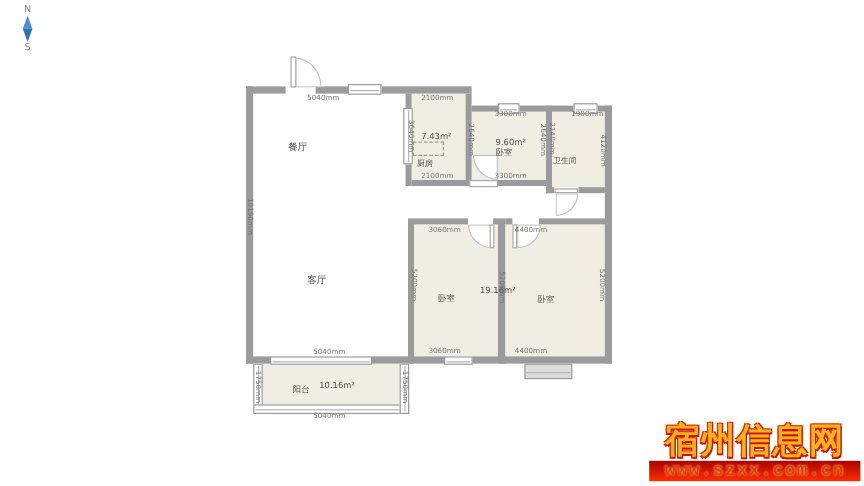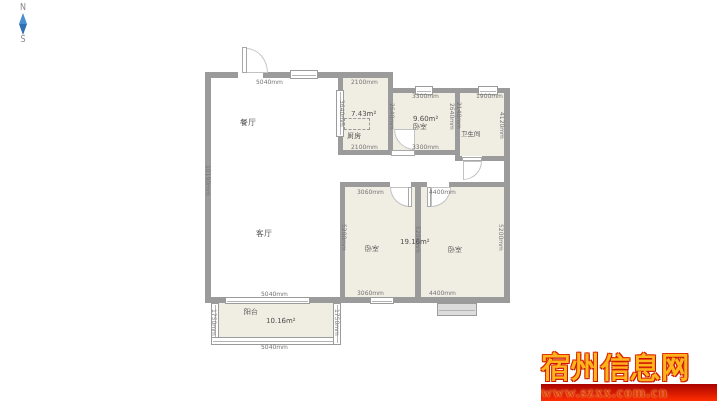--- a/index.html
+++ b/index.html
@@ -15,27 +15,27 @@
   .bay{position:absolute;background:#dcdcdc;border:1px solid #9b9b9b;box-sizing:border-box;}
   .dim{position:absolute;font-size:6px;line-height:7px;color:#767676;white-space:nowrap;}
   .vdim{writing-mode:vertical-rl;}
   .rlabel{position:absolute;font-size:8px;line-height:9px;color:#4e4e4e;white-space:nowrap;text-align:center;}
   .area{position:absolute;font-size:7px;line-height:8px;color:#4e4e4e;white-space:nowrap;}
   .dashedbox{position:absolute;border:1px dashed #9a9a9a;box-sizing:border-box;}
   .compass{position:absolute;left:10px;top:3px;width:26px;text-align:center;color:#8a8a8a;font-size:8px;line-height:10px;}
   .tri{width:0;height:0;margin:0 auto;}
   .tri-up{border-left:4px solid transparent;border-right:4px solid transparent;border-bottom:11px solid #4a8fd0;}
   .tri-down{border-left:4px solid transparent;border-right:4px solid transparent;border-top:11px solid #2f6fb2;}
-  .wm{position:absolute;right:3px;bottom:4px;width:176px;}
+  .wm{position:absolute;right:3px;bottom:4px;width:176px;text-align:center;}
   .wm-title{font-family:"DejaVu Serif","Liberation Serif",serif;font-weight:bold;font-size:29px;line-height:31px;
             color:#ffb41e;letter-spacing:1px;white-space:nowrap;
             text-shadow:1px 1px 0 #c81400,-1px -1px 0 #e03000,1px -1px 0 #d42000,-1px 1px 0 #d42000;}
   .wm-band{margin-top:1px;background:linear-gradient(#a90300,#ff2e00);color:#e04000;font-weight:bold;
            font-size:15px;line-height:17px;letter-spacing:1px;white-space:nowrap;
-           font-family:Liberation Serif, serif;text-shadow:0 0 2px #ffd9a0;}
+           font-family:Liberation Mono, monospace;text-shadow:0 0 2px #ffd9a0;}
 </style>
 </head>
 <body>
 
 <div class="stage">
 
   <div class="compass">
     <div>N</div>
     <div class="tri tri-up"></div>
     <div class="tri tri-down"></div>
@@ -122,21 +122,21 @@
   <div class="rlabel" style="left:256px;top:229px">客厅</div>
   <div class="area" style="left:351px;top:110px">7.43m²</div>
   <div class="dashedbox" style="left:344px;top:118px;width:26px;height:12px"></div>
   <div class="rlabel" style="left:347px;top:132px;font-size:7px">厨房</div>
   <div class="area" style="left:413px;top:115px">9.60m²</div>
   <div class="rlabel" style="left:413px;top:123px;font-size:7px">卧室</div>
   <div class="rlabel" style="left:461px;top:130px;font-size:6.5px">卫生间</div>
   <div class="rlabel" style="left:365px;top:245px;font-size:7px">卧室</div>
   <div class="area" style="left:400px;top:238px">19.16m²</div>
   <div class="rlabel" style="left:448px;top:246px;font-size:7px">卧室</div>
-  <div class="rlabel" style="left:244px;top:308px;font-size:7px">阳台</div>
+  <div class="rlabel" style="left:244px;top:321px;font-size:7px">阳台</div>
   <div class="area" style="left:266px;top:317px">10.16m²</div>
 
   <div class="dim" style="left:256px;top:78px">5040mm</div>
   <div class="dim" style="left:351px;top:78px">2100mm</div>
   <div class="dim" style="left:351px;top:143px">2100mm</div>
   <div class="dim" style="left:412px;top:92px">3300mm</div>
   <div class="dim" style="left:412px;top:143px">3300mm</div>
   <div class="dim" style="left:476px;top:92px">1900mm</div>
   <div class="dim" style="left:357px;top:188px">3060mm</div>
   <div class="dim" style="left:429px;top:188px">4400mm</div>

